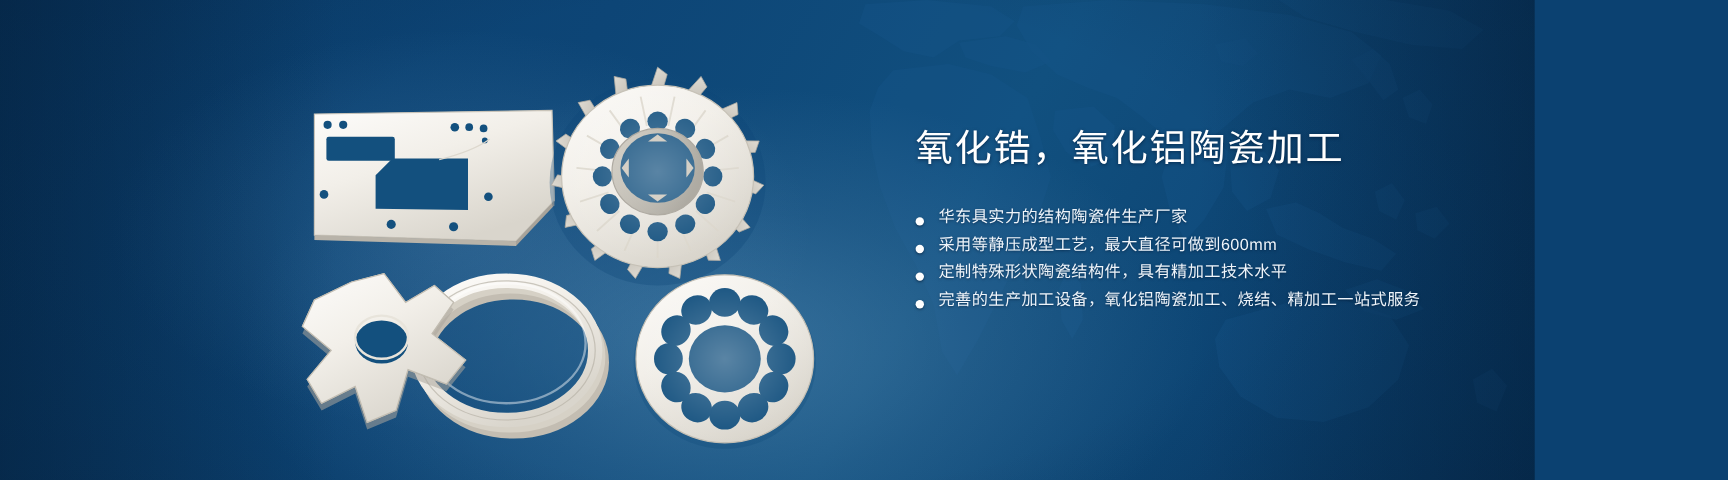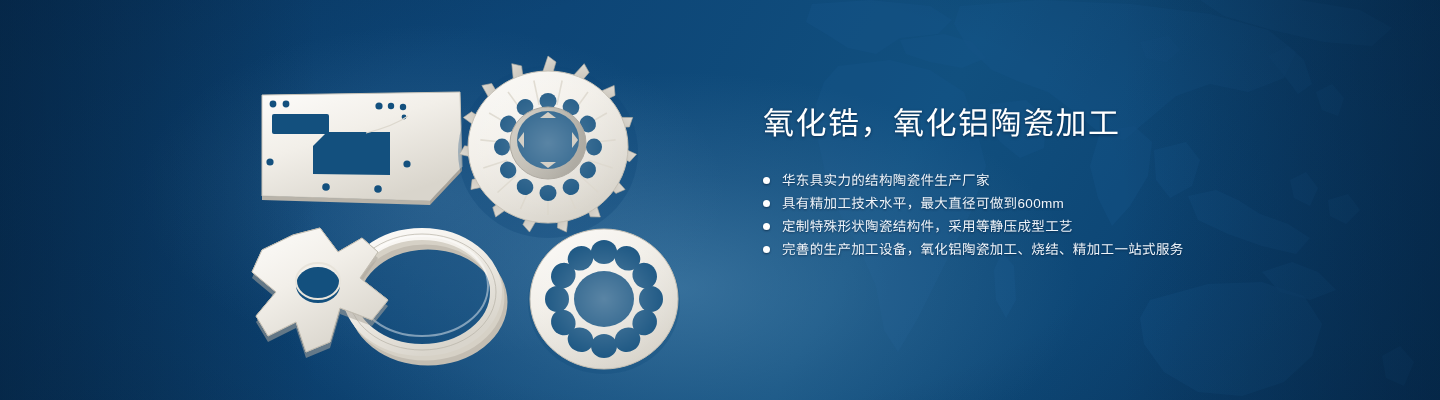--- a/index.html
+++ b/index.html
@@ -1,20 +1,20 @@
 <!DOCTYPE html>
 <html lang="zh-CN"><head>
 <meta charset="utf-8">
 <title>Ceramic Banner</title>
 <style>
   html,body{margin:0;padding:0;background:#0b4171;}
   *{box-sizing:border-box;}
   .banner{
     position:relative;
-    width:1440px;
+    width:1279px;
     height:400px;
     overflow:hidden;
     font-family:"Liberation Sans","DejaVu Sans",sans-serif;
     background:#0b4171;
     user-select:none;
   }
   
   .bg-base{
     position:absolute; inset:0;
     background:
@@ -63,21 +63,21 @@
     text-shadow:0 1px 3px rgba(0,20,45,.6);
     white-space:nowrap;
   }
   .bullets{
     list-style:none;
     margin:29px 0 0 0;
     padding:0;
   }
   .bullets li{
     display:flex;
-    align-items:center;
+    align-items:flex-end;
     margin:0 0 8px 0;
     height:15px;
   }
   .dot{
     flex:0 0 auto;
     width:7px; height:7px;
     border-radius:50%;
     background:#ffffff;
     margin-right:12px;
     box-shadow:0 1px 2px rgba(0,15,35,.5);
@@ -311,25 +311,25 @@
   <div class="copy">
     <h1 class="headline">氧化锆，氧化铝陶瓷加工</h1>
 
     <ul class="bullets">
       <li>
         <span class="dot"></span>
         <span class="btext">华东具实力的结构陶瓷件生产厂家</span>
       </li>
       <li>
         <span class="dot"></span>
-        <span class="btext">具有精加工技术水平，最大直径可做到600mm</span>
+        <span class="btext">采用等静压成型工艺，最大直径可做到600mm</span>
       </li>
       <li>
         <span class="dot"></span>
-        <span class="btext">定制特殊形状陶瓷结构件，采用等静压成型工艺</span>
+        <span class="btext">定制特殊形状陶瓷结构件，具有精加工技术水平</span>
       </li>
       <li>
         <span class="dot"></span>
         <span class="btext">完善的生产加工设备，氧化铝陶瓷加工、烧结、精加工一站式服务</span>
       </li>
     </ul>
   </div>
 
 </div>
 

